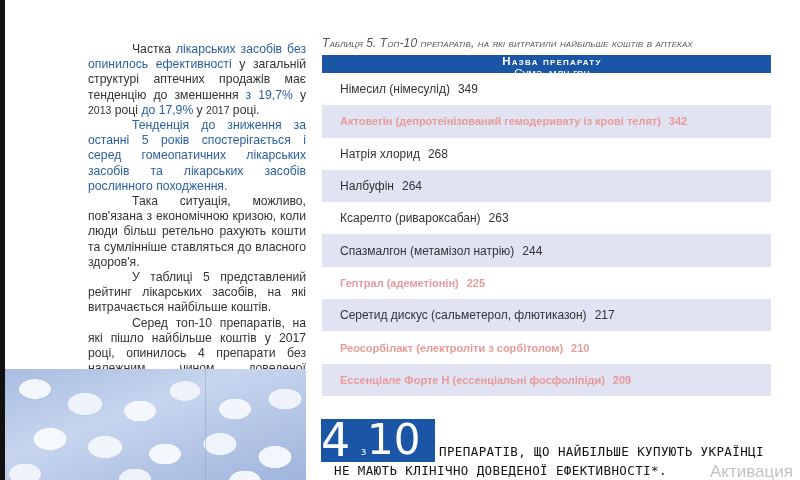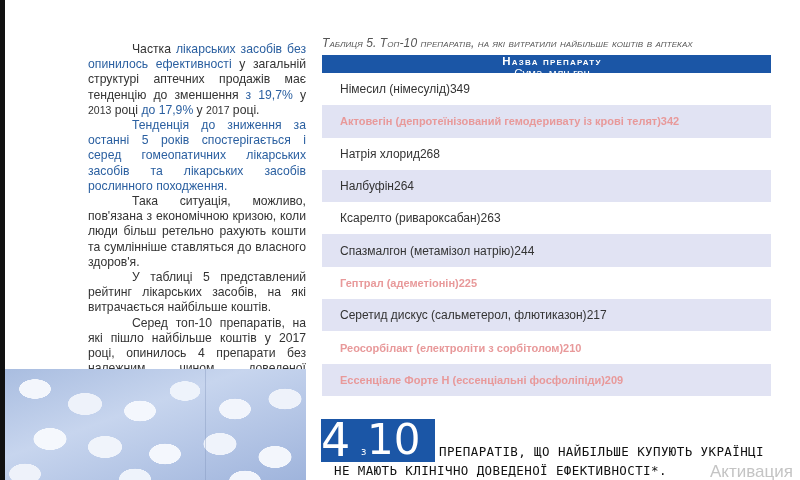--- a/index.html
+++ b/index.html
@@ -48,21 +48,21 @@
     justify-content: space-between; padding: 0 6px 0 17px; flex-direction: column;
   }
   .thead .th-name { font-size: 11.5px; font-variant: small-caps; letter-spacing: 1.2px; font-weight: bold; }
   .thead .th-sum { font-size: 11.5px; }
   .row {
     height: 32.3px; display: flex; align-items: center; justify-content: flex-start;
     padding: 0 0 0 18px; font-size: 12px; color: #333333;
   }
   .row.shaded { background: #e1e3f3; }
   .row.flag { color: #e8999a; font-weight: bold; font-size: 11px; }
-  .row .val { width: 56px; text-align: left; margin-right: 20px; }
+  .row .val { width: 56px; text-align: left; margin-right: 20px; margin-left: 8px; }
 
   .banner { position: absolute; left: 321px; top: 419px; width: 480px; height: 61px; }
   .banner-box {
     position: absolute; left: 0; top: 0; width: 114px; height: 43px; background: #1b56a6; color: #ffffff;
   }
   .big4 { position: absolute; left: 0px; top: -4px; font-size: 46px; font-family: "DejaVu Sans", sans-serif; font-weight: normal; line-height: 50px; }
   .small-z { position: absolute; left: 40px; top: 27px; font-size: 10px; font-family: "DejaVu Sans", sans-serif; }
   .big10 { position: absolute; left: 46px; top: -4px; font-size: 42px; font-family: "DejaVu Sans", sans-serif; line-height: 50px; }
   .banner-line1 {
     position: absolute; left: 118px; top: 25px; font-family: "DejaVu Sans Mono", monospace; font-size: 12.5px;

